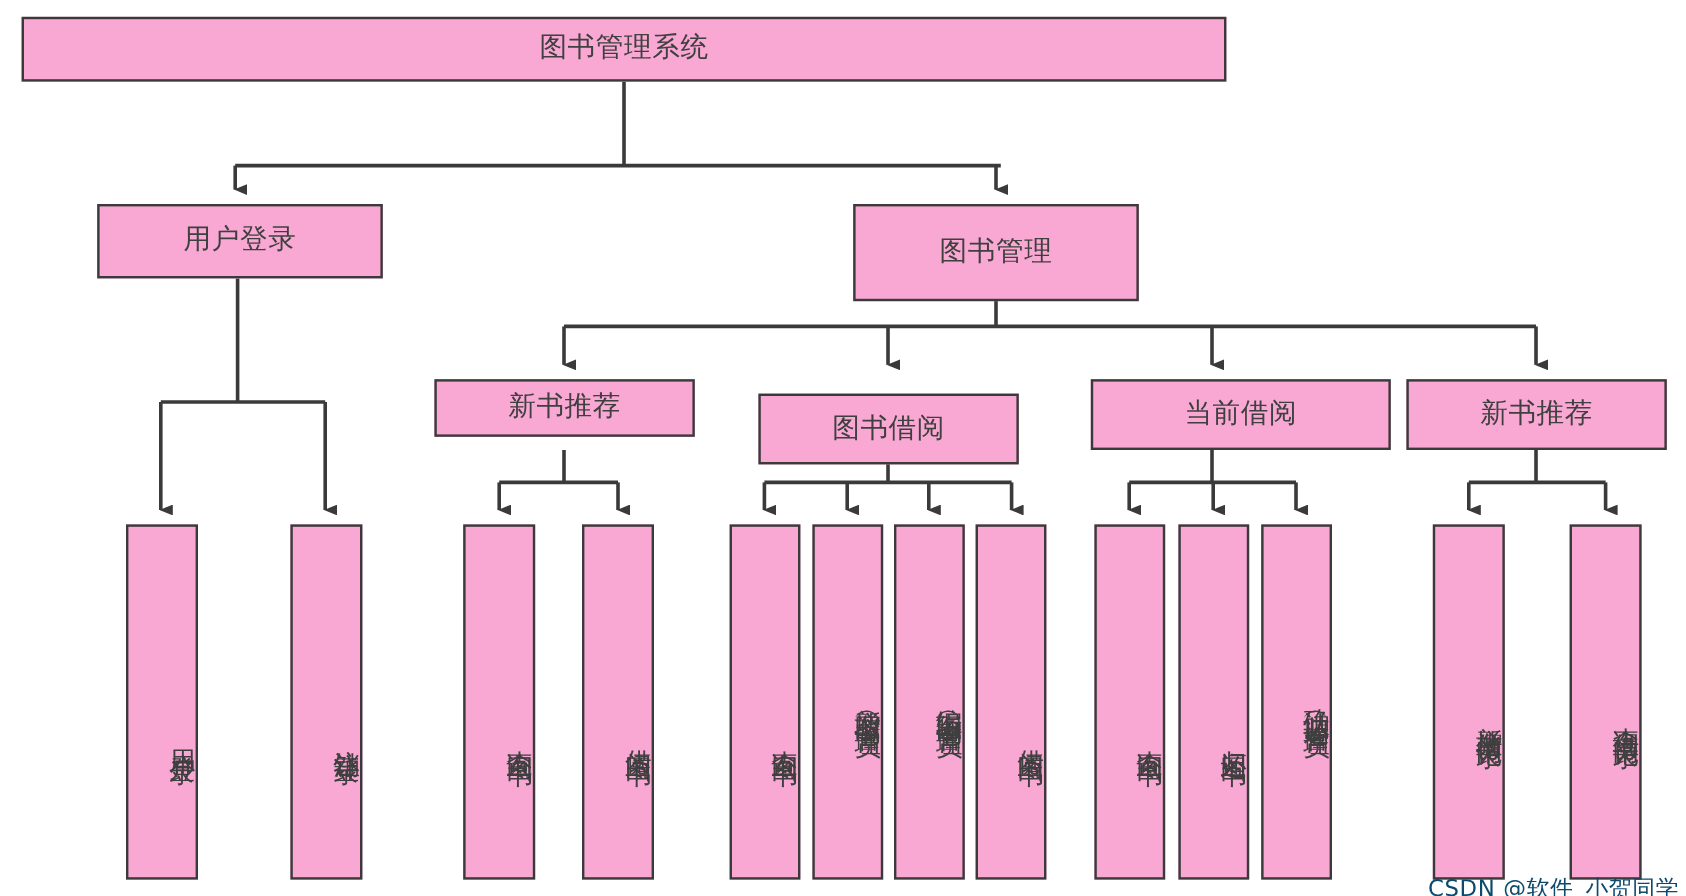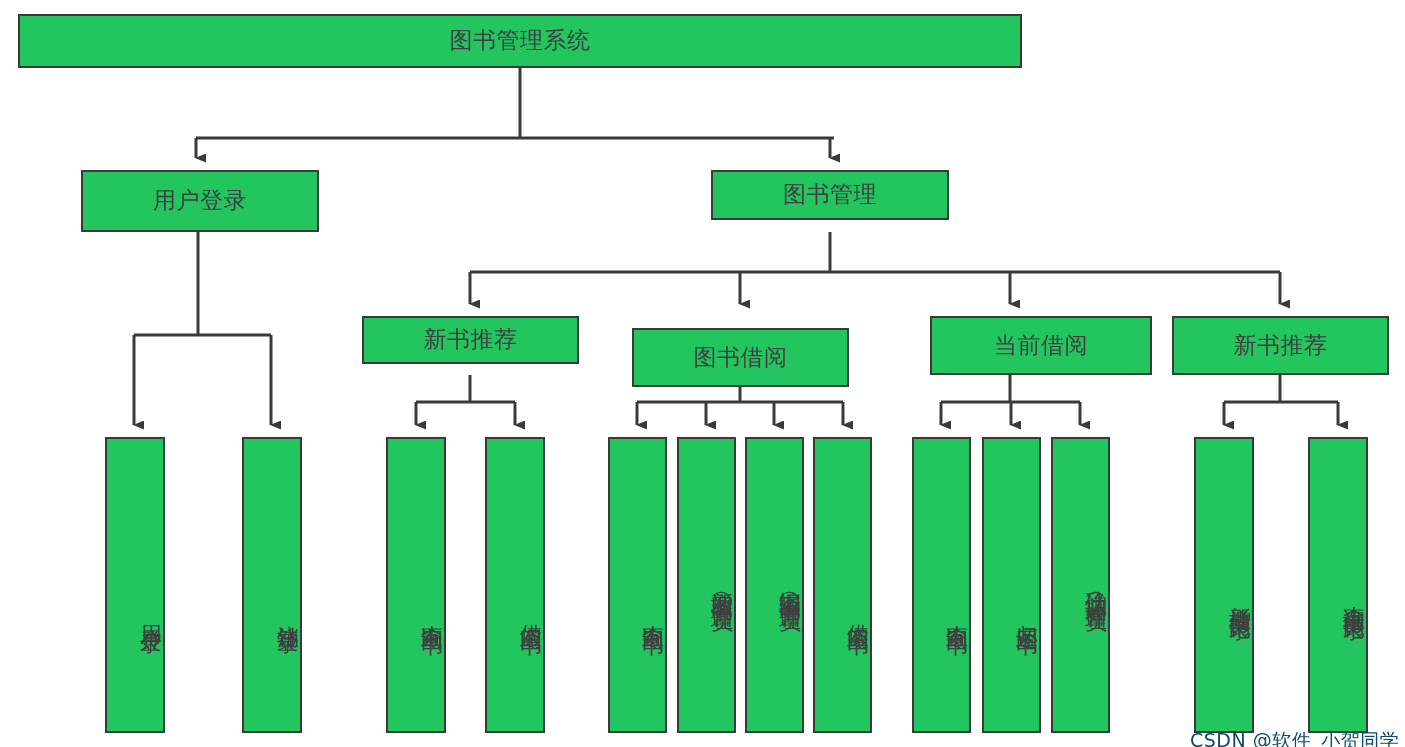--- a/index.html
+++ b/index.html
@@ -21,21 +21,21 @@
     position: absolute;
     left: 0;
     top: 0;
     width: 1405px;
     height: 747px;
   }
   .node {
     position: absolute;
     box-sizing: border-box;
     border: 2.5px solid #3a3a3a;
-    background: #22c55e;
+    background: #f9a8d4;
     color: #3f3f3f;
     display: flex;
     align-items: center;
     justify-content: center;
   }
   .node.horizontal {
     font-size: 23px;
     letter-spacing: 0.5px;
     line-height: 1.1;
   }
@@ -114,25 +114,25 @@
       <path d="M1280,375 L1280,402"></path>
       <path d="M1224,402 L1338,402"></path>
       <path d="M1224,402 L1224,425" marker-end="url(#arrowhead)"></path>
       <path d="M1338,402 L1338,425" marker-end="url(#arrowhead)"></path>
     </g>
   </svg>
 
   <div class="node horizontal" style="left:18px;top:14px;width:1004px;height:54px;">图书管理系统</div>
 
   <div class="node horizontal" style="left:81px;top:170px;width:238px;height:62px;">用户登录</div>
-  <div class="node horizontal" style="left:711px;top:170px;width:238px;height:50px;">图书管理</div>
+  <div class="node horizontal" style="left:711px;top:170px;width:238px;height:81px;">图书管理</div>
 
   <div class="node horizontal" style="left:362px;top:316px;width:217px;height:48px;">新书推荐</div>
   <div class="node horizontal" style="left:632px;top:328px;width:217px;height:59px;">图书借阅</div>
-  <div class="node horizontal" style="left:930px;top:316px;width:222px;height:59px;">当前借阅</div>
+  <div class="node horizontal" style="left:909px;top:316px;width:250px;height:59px;">当前借阅</div>
   <div class="node horizontal" style="left:1172px;top:316px;width:217px;height:59px;">新书推荐</div>
 
   <div class="node vertical" style="left:105px;top:437px;width:60px;height:296px;padding-top:60px;">用户登录</div>
   <div class="node vertical" style="left:242px;top:437px;width:60px;height:296px;padding-top:60px;">注销登录</div>
 
   <div class="node vertical" style="left:386px;top:437px;width:60px;height:296px;padding-top:60px;">查询图书</div>
   <div class="node vertical" style="left:485px;top:437px;width:60px;height:296px;padding-top:60px;">借阅图书</div>
 
   <div class="node vertical" style="left:608px;top:437px;width:59px;height:296px;padding-top:60px;">查询图书</div>
   <div class="node vertical taller" style="left:677px;top:437px;width:59px;height:296px;padding-top:6px;">新增图书（管理员）</div>

